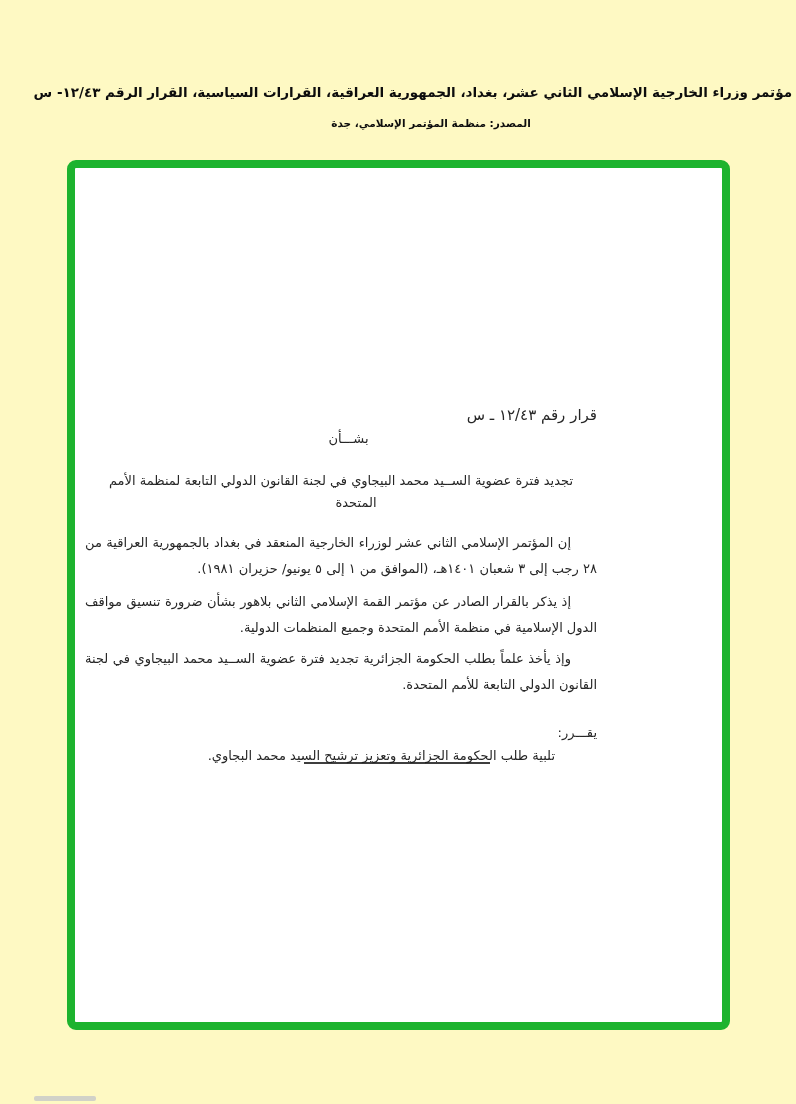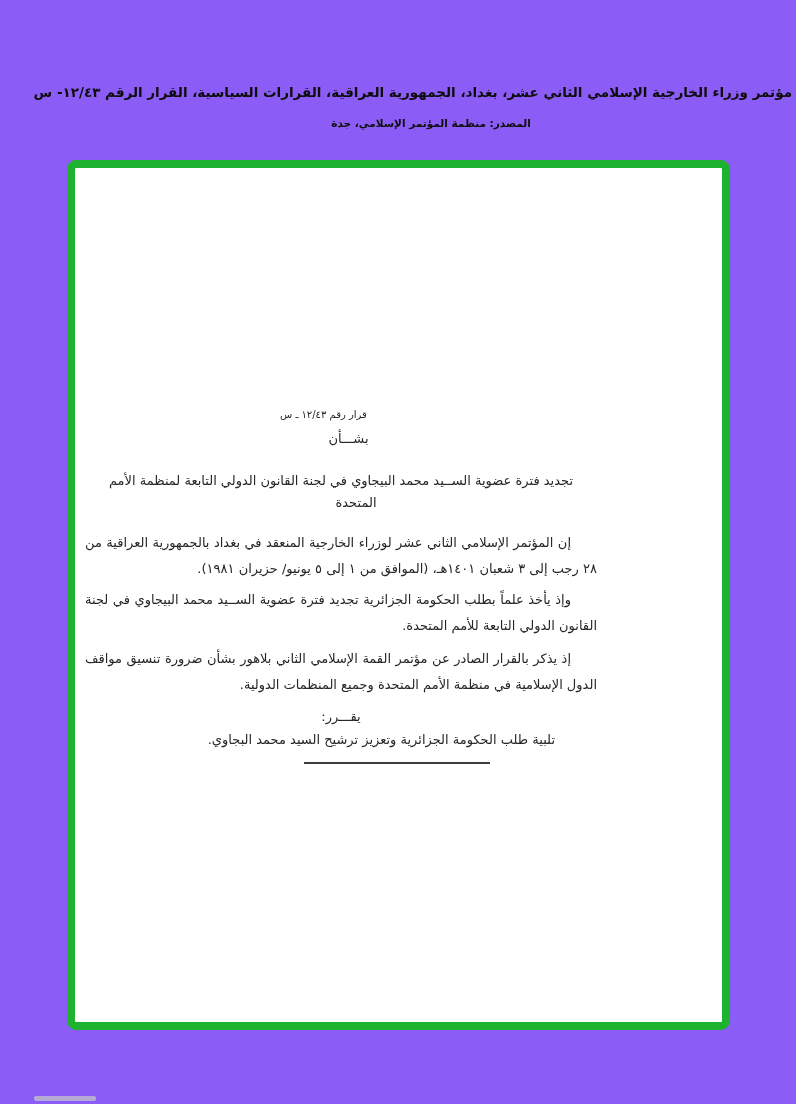--- a/index.html
+++ b/index.html
@@ -5,21 +5,21 @@
   html, body {
     margin: 0;
     padding: 0;
     background: #ffffff;
     font-family: "DejaVu Sans", sans-serif;
   }
   .page {
     position: relative;
     width: 796px;
     height: 1104px;
-    background: #8b5cf6;
+    background: #fef9c3;
     overflow: hidden;
   }
 
   
   .header {
     position: absolute;
     left: 70px;
     top: 84px;
     width: 722px;
     direction: rtl;
@@ -56,23 +56,23 @@
     position: absolute;
     left: 85px;
     top: 404px;
     width: 512px;
     direction: rtl;
     color: #262626;
     font-size: 13px;
     line-height: 22px;
   }
   .res-number {
-    text-align: left;
+    text-align: right;
     padding-left: 195px;
-    font-size: 10px;
+    font-size: 15px;
     white-space: nowrap;
   }
   .regarding {
     margin-top: 2px;
     text-align: center;
     padding-left: 15px;
   }
   .doc-title-1 {
     margin-top: 20px;
     text-align: center;
@@ -84,22 +84,22 @@
   }
   .doc-para {
     margin-top: 16px;
     text-align: justify;
     text-indent: 26px;
     line-height: 26px;
   }
   .doc-para.p2 { margin-top: 7px; }
   .doc-para.p3 { margin-top: 5px; }
   .decides {
-    margin-top: 8px;
-    text-align: center;
+    margin-top: 24px;
+    text-align: right;
     line-height: 22px;
   }
   .decision {
     margin-top: 1px;
     text-align: right;
     padding-left: 0;
     padding-right: 42px;
     line-height: 22px;
   }
 
@@ -138,22 +138,22 @@
   </div>
 
   <div class="doc-frame"></div>
 
   <div class="doc-content">
     <div class="res-number">قرار رقم ١٢/٤٣ ـ س</div>
     <div class="regarding">بشـــأن</div>
     <div class="doc-title-1">تجديد فترة عضوية الســيد محمد البيجاوي في لجنة القانون الدولي التابعة لمنظمة الأمم</div>
     <div class="doc-title-2">المتحدة</div>
     <div class="doc-para p1">إن المؤتمر الإسلامي الثاني عشر لوزراء الخارجية المنعقد في بغداد بالجمهورية العراقية من ٢٨ رجب إلى ٣ شعبان ١٤٠١هـ، (الموافق من ١ إلى ٥ يونيو/ حزيران ١٩٨١).</div>
+    <div class="doc-para p2">إذ يذكر بالقرار الصادر عن مؤتمر القمة الإسلامي الثاني بلاهور بشأن ضرورة تنسيق مواقف الدول الإسلامية في منظمة الأمم المتحدة وجميع المنظمات الدولية.</div>
     <div class="doc-para p3">وإذ يأخذ علماً بطلب الحكومة الجزائرية تجديد فترة عضوية الســيد محمد البيجاوي في لجنة القانون الدولي التابعة للأمم المتحدة.</div>
-    <div class="doc-para p2">إذ يذكر بالقرار الصادر عن مؤتمر القمة الإسلامي الثاني بلاهور بشأن ضرورة تنسيق مواقف الدول الإسلامية في منظمة الأمم المتحدة وجميع المنظمات الدولية.</div>
     <div class="decides">يقـــرر:</div>
     <div class="decision">تلبية طلب الحكومة الجزائرية وتعزيز ترشيح السيد محمد البجاوي.</div>
   </div>
 
   <div class="doc-divider"></div>
 
   <div class="artifact"></div>
 
 </div>
 

